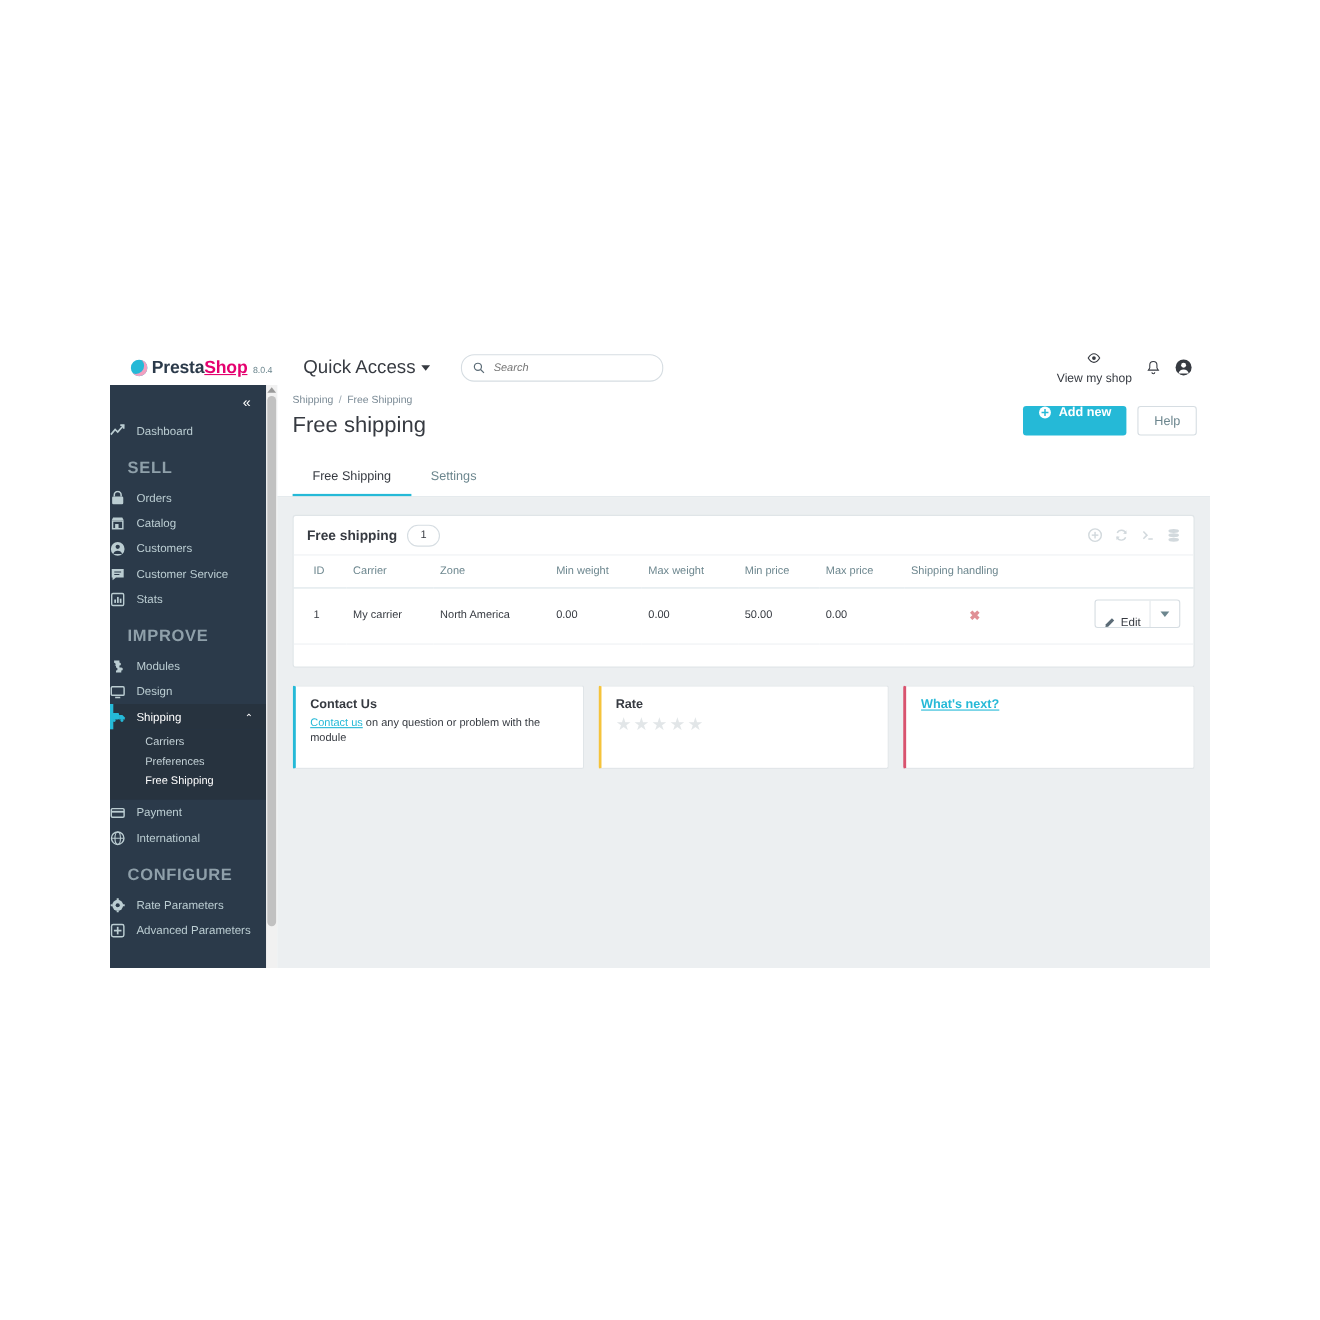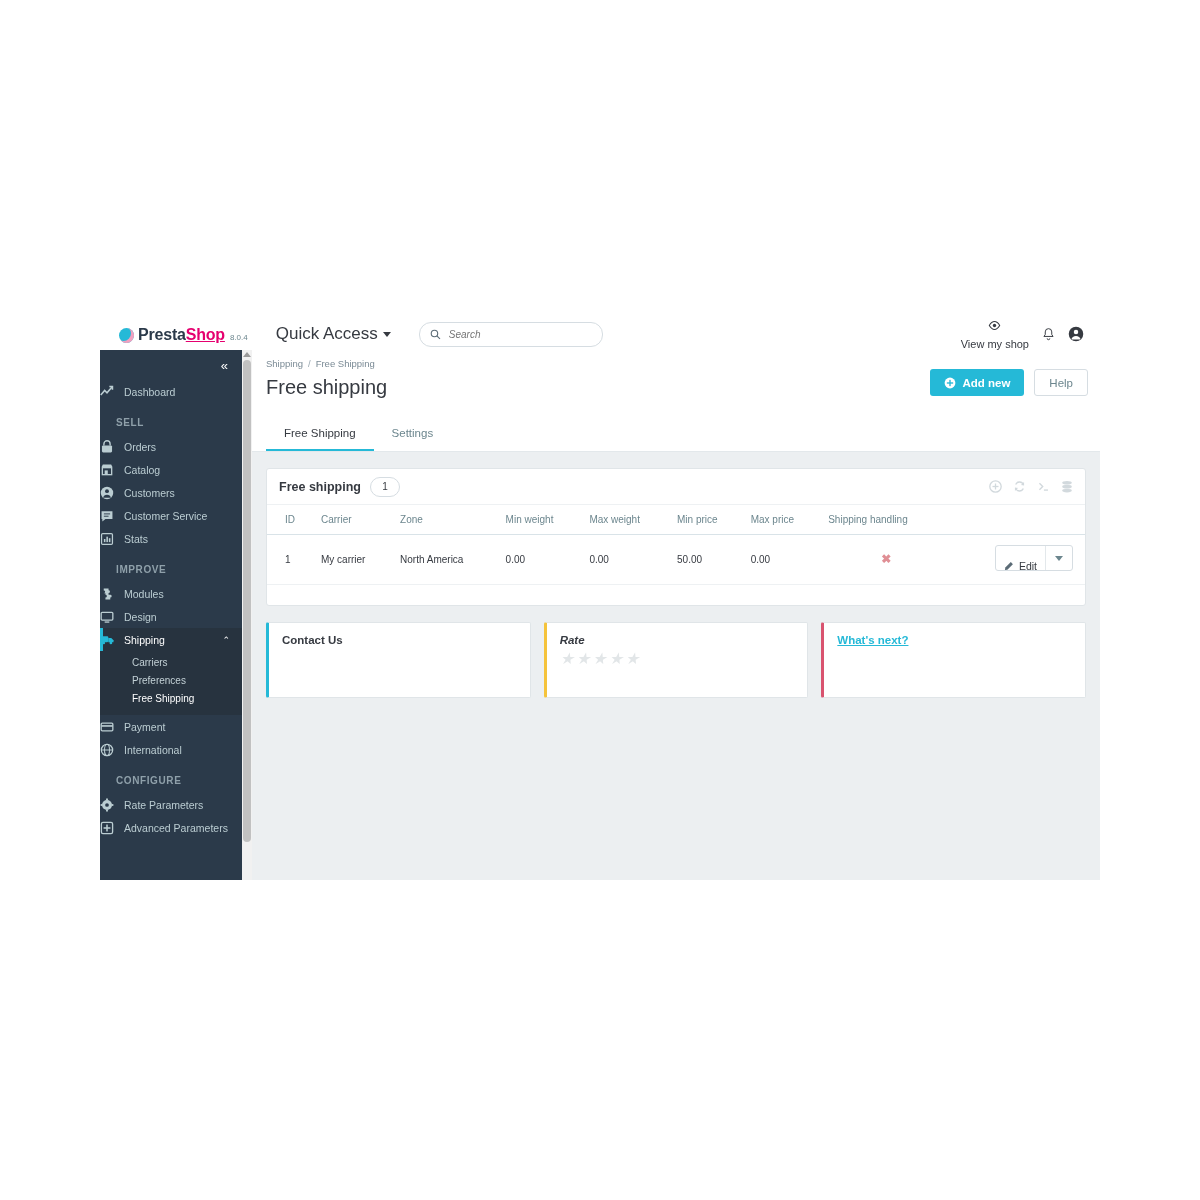--- a/index.html
+++ b/index.html
@@ -80,21 +80,21 @@
     color: #fff; font-size: 13px; cursor: pointer;
   }
   .nav-item {
     display: flex; align-items: center;
     height: 23px; padding-left: 0;
     color: #bbcdd2; cursor: pointer; position: relative;
   }
   .nav-item .ico { width: 16px; display: flex; align-items: center; flex: none; }
   .nav-item .lbl { margin-left: 8px; white-space: nowrap; }
   .nav-section {
-    font-size: 10px; color: #8fa0aa; letter-spacing: .6px;
+    font-size: 15px; color: #8fa0aa; letter-spacing: .6px;
     padding: 14px 0 7px 16px; font-weight: bold;
   }
   .nav-item.active {
     background: #27333f; color: #ffffff;
   }
   .nav-item.active::before {
     content: ""; position: absolute; left: 0; top: 0;
     width: 3px; height: 100%; background: #25b9d7;
   }
   .nav-chevron { margin-left: auto; margin-right: 12px; font-size: 9px; }
@@ -135,21 +135,21 @@
     font-size: 20px; color: #363a41; font-weight: normal;
     margin-top: 7px;
   }
   .head-actions {
     position: absolute; right: 12px; top: 19px;
     display: flex; align-items: center; gap: 10px;
   }
   .btn-add {
     background: #25b9d7; color: #fff; border: 0; border-radius: 3px;
     height: 27px; padding: 0 14px; font-size: 11.5px; font-weight: bold;
-    display: flex; align-items: center; gap: 6px; cursor: pointer;
+    display: flex; align-items: flex-start; gap: 6px; cursor: pointer;
     font-family: "Liberation Sans", sans-serif;
   }
   .btn-help {
     background: #fff; color: #6c868e; border: 1px solid #d6dde2;
     border-radius: 3px; height: 27px; padding: 0 14px; font-size: 11.5px;
     cursor: pointer; font-family: "Liberation Sans", sans-serif;
   }
   .tabs {
     background: #fff; display: flex; align-items: flex-end;
     height: 31px; padding-left: 14px;
@@ -211,21 +211,21 @@
   .row-actions { text-align: right; padding-right: 12px !important; }
   .panel-foot { height: 20px; }
 
   .cards { display: flex; gap: 13px; margin-top: 16px; }
   .card {
     flex: 1; background: #fff; border: 1px solid #e0e5e8;
     border-left-width: 3px; border-radius: 2px;
     padding: 11px 13px 13px 13px; min-height: 50px;
   }
   .card-contact { border-left-color: #25b9d7; }
-  .card-rate { border-left-color: #f5c33b; font-style: italic; }
+  .card-rate { border-left-color: #f5c33b; }
   .card-next { border-left-color: #d9536f; }
   .card h3 {
     margin: 0 0 4px 0; font-size: 11.5px; font-weight: bold; color: #363a41;
   }
   .card h3.link { color: #25b9d7; text-decoration: underline; cursor: pointer; }
   .card p { margin: 0; font-size: 10px; color: #363a41; line-height: 1.45; }
   .card a { color: #25b9d7; text-decoration: underline; cursor: pointer; }
   .card a.plain { text-decoration: none; }
   .stars { display: flex; gap: 2px; margin-top: 5px; }
   .star { color: #e2e6e8; font-size: 16px; cursor: pointer; line-height: 1; }
@@ -560,20 +560,23 @@
             </tr>
           </tbody>
         </table>
         <div class="panel-foot"></div>
       </div>
 
       <div class="cards">
 
         <div class="card card-contact">
           <h3>Contact Us</h3>
+          <p>
+            <a>Contact us</a><span> on any question or problem with the module</span>
+          </p>
         </div>
 
         <div class="card card-rate">
           <h3>Rate</h3>
           <div class="stars">
             <span class="star">★</span>
             <span class="star">★</span>
             <span class="star">★</span>
             <span class="star">★</span>
             <span class="star">★</span>

